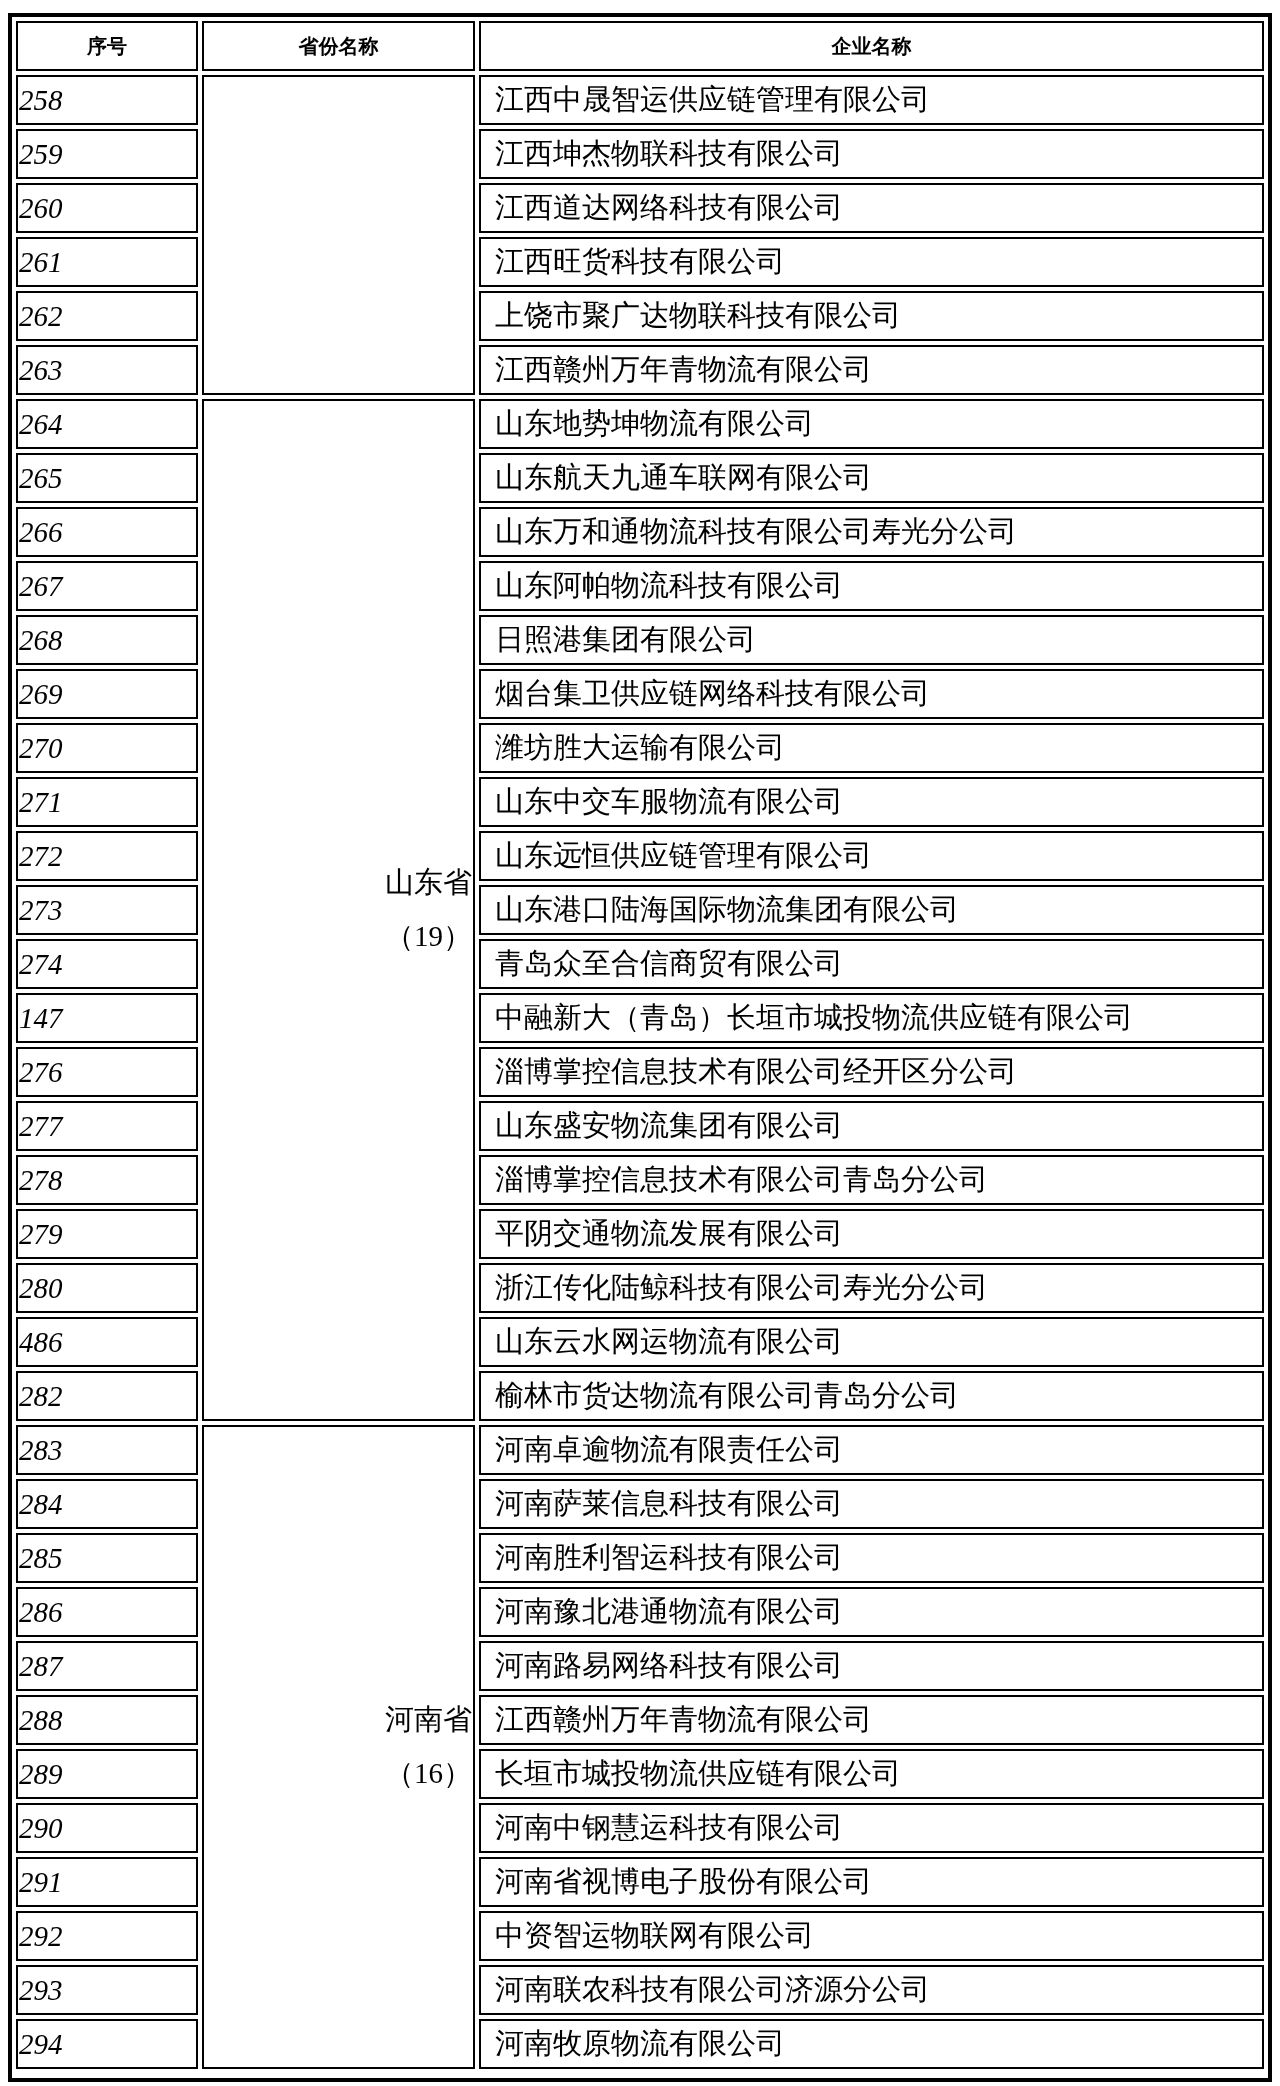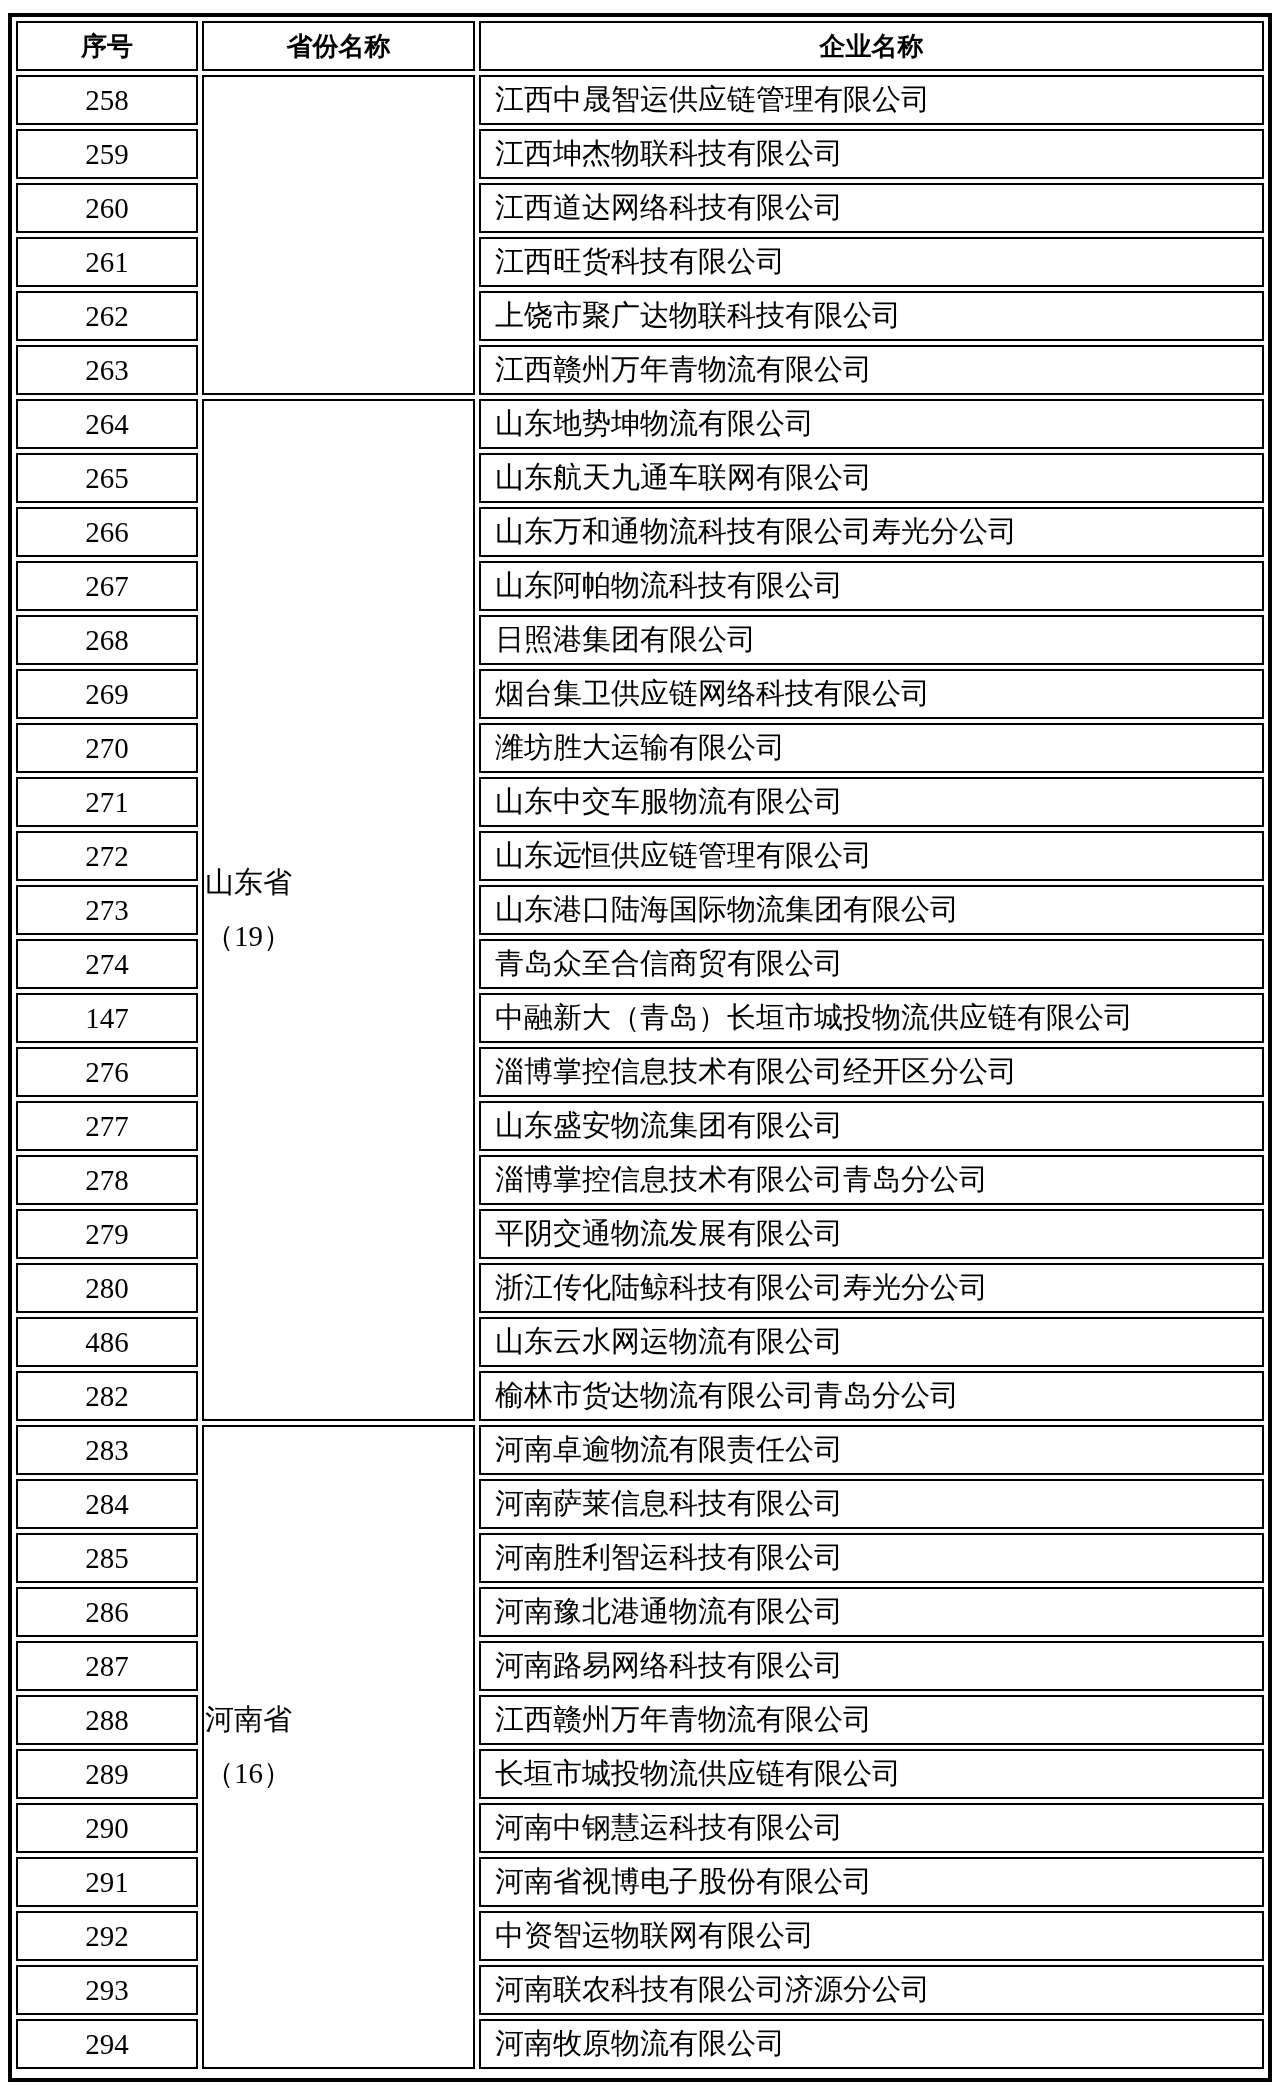--- a/index.html
+++ b/index.html
@@ -32,34 +32,34 @@
   col.col-prov { width: 273px; }
   th, td {
     border: 2px solid #000000;
     box-sizing: border-box;
     overflow: hidden;
     background: #ffffff;
     vertical-align: middle;
   }
   th {
     height: 50px;
-    font-size: 26px;
+    font-size: 20px;
     font-weight: bold;
     text-align: center;
   }
   td {
     height: 50px;
     font-size: 29px;
     font-weight: normal;
   }
   td.cell-no {
-    text-align: center;
+    font-style: italic;
   }
   td.cell-prov {
-    text-align: left;
+    text-align: right;
     line-height: 1.85;
   }
   td.cell-comp {
     text-align: left;
     padding-left: 14px;
     padding-right: 22px;
     white-space: nowrap;
   }
 </style>
 </head>

